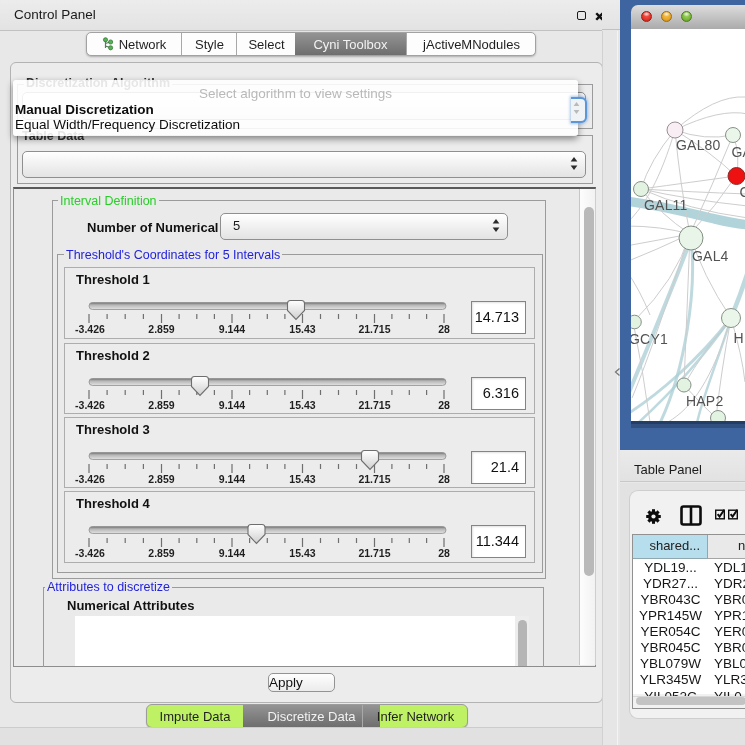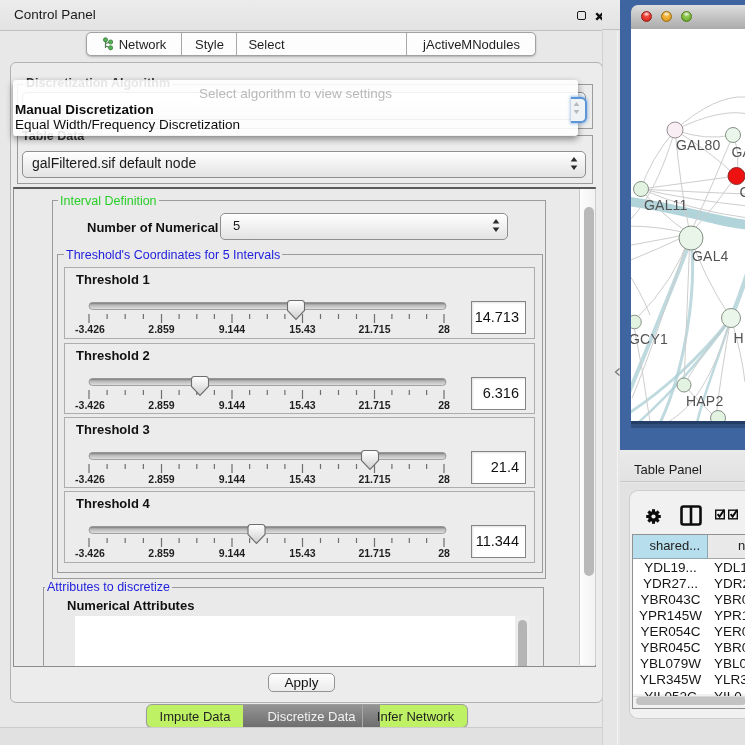--- a/index.html
+++ b/index.html
@@ -37,31 +37,31 @@
   <div class="tab" style="left:0;width:94px">
     <svg width="12" height="14" viewBox="0 0 12 14" style="margin-right:5px">
       <path d="M3.5 3.5 V11 M3.5 6.5 L8 5 M3.5 9 L8 10.5" stroke="#567d57" stroke-width="1.2" fill="none"></path>
       <circle cx="3.5" cy="2.8" r="2.1" fill="#55b155" stroke="#2c6e2c" stroke-width=".7"></circle>
       <circle cx="8.6" cy="5" r="2.1" fill="#55b155" stroke="#2c6e2c" stroke-width=".7"></circle>
       <circle cx="8.6" cy="10.8" r="2.1" fill="#55b155" stroke="#2c6e2c" stroke-width=".7"></circle>
     </svg>
     Network</div>
   <div class="tab sep" style="left:94px;width:55px">Style</div>
   <div class="tab sep" style="left:149px;width:59px">Select</div>
+  <div class="tab seld" style="left:208px;width:111px">Cyni Toolbox</div>
   <div class="tab sep" style="left:319px;width:129px">jActiveMNodules</div>
 </div>
 
 <div class="grp" style="left:17px;top:84px;width:574px;height:43px"></div>
 <div class="glab" style="left:24px;top:76px;background:#ececec;font-weight:700;color:#333">Discretization Algorithm</div>
 <div class="combo" style="left:22px;top:92px;width:562px;height:26px"></div>
 
 <div class="grp" style="left:17px;top:135px;width:574px;height:47px"></div>
 <div class="glab" style="left:20px;top:129px;background:#ececec;font-weight:700;color:#333">Table Data</div>
 <div class="combo" style="left:22px;top:151px;width:562px;height:25px"></div>
-<div class="ctext" style="left:32px;top:155px;font-size:14px">galFiltered.sif default node</div>
 <svg class="abs" style="left:570px;top:157px" width="8" height="13" viewBox="0 0 8 13">
       <path d="M4 0 L7.4 4.4 H0.6 Z" fill="#2b2b2b"></path>
       <path d="M4 13 L0.6 8.6 H7.4 Z" fill="#2b2b2b"></path>
     </svg>
 
 <div class="abs" style="left:13px;top:187px;width:583px;height:480px;background:#eaeaea;border:1px solid #8d8d8d;border-top:2px solid #5a5a5a;box-sizing:border-box"></div>
 
 <div class="abs" style="left:578.5px;top:189px;width:17px;height:476px;background:linear-gradient(90deg,#fdfdfd,#f2f2f2);border-left:1px solid #c6c6c6;border-right:1px solid #cecece;box-sizing:border-box"></div>
 <div class="abs" style="left:584px;top:207px;width:9.5px;height:369px;background:#b9b9b9;border-radius:5px"></div>
 
@@ -172,21 +172,21 @@
     </div>
 
 <div class="grp" style="left:43px;top:587px;width:499px;height:90px"></div>
 <div class="glab" style="left:45px;top:580px;background:#eaeaea;color:#2222dd">Attributes to discretize</div>
 <div class="abs" style="left:67px;top:598px;font-size:13px;font-weight:700;color:#111">Numerical Attributes</div>
 <div class="abs" style="left:75px;top:616px;width:454px;height:50px;background:#fff"></div>
 <div class="abs" style="left:515px;top:616px;width:14px;height:50px;background:#ededed"></div>
 <div class="abs" style="left:518px;top:620px;width:9px;height:46px;background:#b5b5b5;border-radius:5px 5px 0 0"></div>
 
 <div class="abs" style="left:15px;top:667px;width:579px;height:33px;background:#ececec"></div>
-<div class="abs" style="left:268px;top:673px;width:67px;height:19px;background:linear-gradient(#fefefe,#ebebeb);border:1px solid #939393;border-radius:5px;box-sizing:border-box;text-align:center;font-size:13.5px;color:#111;line-height:17px">Apply</div>
+<div class="abs" style="left:268px;top:673px;width:67px;height:19px;background:linear-gradient(#fefefe,#ebebeb);border:1px solid #939393;border-radius:5px;box-sizing:border-box;font-size:13.5px;color:#111;line-height:17px">Apply</div>
 
 <div class="abs" style="left:146px;top:704px;width:320px;height:22px;background:#bef264;border:1px solid #9c9c9c;border-radius:6px;box-shadow:0 1px 1px rgba(0,0,0,.2);overflow:hidden">
   <div class="tab" style="left:0;width:96px">Impute Data</div>
   <div class="tab seld" style="left:96px;width:137px">Discretize Data</div>
   <div class="tab sep" style="left:215px;width:105px">Infer Network</div>
 </div>
 <div class="abs" style="left:0;top:727px;width:620px;height:18px;background:#e2e1e1;border-top:1px solid #cccccc"></div>
 
 <div class="abs" style="left:13px;top:80px;width:565px;height:56px;background:rgba(255,255,255,0.88);border-radius:3px;box-shadow:0 3px 7px rgba(0,0,0,.45)"></div>
 <div class="abs" style="left:0;top:86px;width:591px;text-align:center;font-size:13.5px;color:#b9b9b9">Select algorithm to view settings</div>

